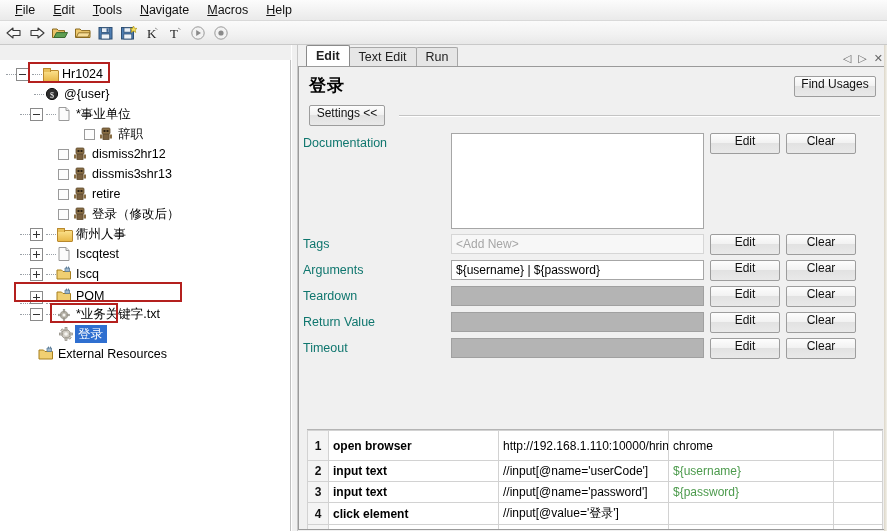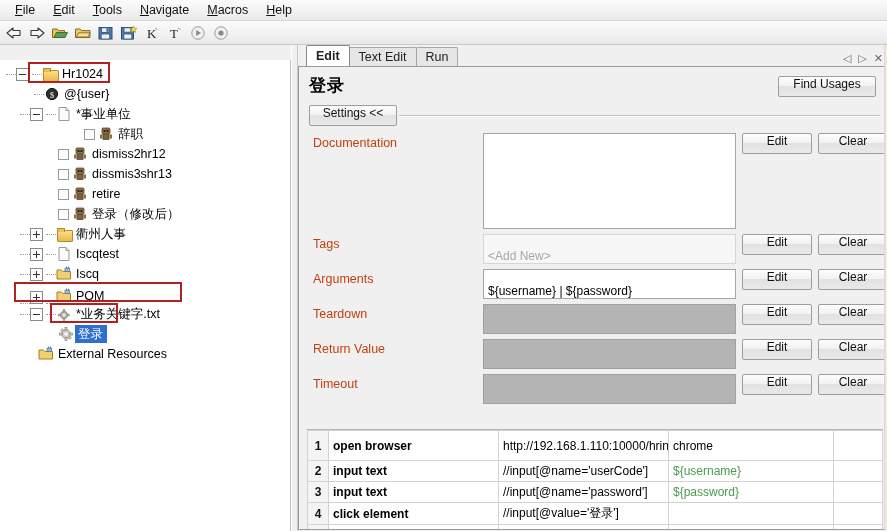--- a/index.html
+++ b/index.html
@@ -128,41 +128,41 @@
     position: absolute; left: 10px; top: 7px; font-size: 17px; font-weight: bold;
     color: #000; letter-spacing: 1px;
   }
   .btn {
     background: linear-gradient(to bottom,#fdfdfd 0%, #f2f2f2 45%, #e2e2e2 50%, #e9e9e9 100%);
     border: 1px solid #9d9d9d; border-radius: 2px; font-size: 12px;
     color: #111; cursor: default; text-align: center; line-height: normal;
     font-family: "Liberation Sans", sans-serif;
   }
   .find-usages {
-    position: absolute; right: 10px; top: 9px; width: 98px; height: 21px;
+    position: absolute; right: 10px; top: 9px; width: 82px; height: 21px;
   }
   .settings-btn {
-    position: absolute; left: 10px; top: 38px; width: 88px; height: 21px;
+    position: absolute; left: 10px; top: 38px; width: 76px; height: 21px;
   }
   .sep-line {
     position: absolute; left: 100px; top: 48px; right: 6px; height: 2px;
     border-top: 1px solid #c4c4c4; border-bottom: 1px solid #ffffff;
   }
 
   
   .form { position: absolute; left: 0; top: 66px; width: 589px; }
   .frow { position: relative; display: flex; align-items: flex-start; margin-bottom: 5px; }
   .flabel {
-    width: 184px; flex: none; padding-left: 14px; font-size: 12.5px;
-    color: #c2410c; line-height: 20px;
+    width: 152px; flex: none; padding-left: 4px; font-size: 12.5px;
+    color: #0f766e; line-height: 20px;
   }
   .fctl { flex: none; width: 253px; }
   .inp {
     width: 253px; height: 20px; border: 1px solid #a6a6a6; background: #ffffff;
-    font-size: 12px; padding: 14px 4px; color: #000; line-height: 15px;
+    font-size: 12px; padding: 2px 4px; color: #000; line-height: 15px;
     font-family: "Liberation Sans", sans-serif; overflow: hidden; white-space: nowrap;
   }
   .inp.disabled { background: #b4b4b4; border: 1px solid #a0a0a0; }
   .inp.placeholder { color: #a6a6a6; border: 1px solid #d6d6d6; background: #f7f7f7; }
   .doc-area {
     width: 253px; height: 96px; border: 1px solid #a6a6a6; background: #ffffff;
   }
   .fbtns { display: flex; gap: 6px; margin-left: 6px; }
   .fbtn { width: 70px; height: 21px; }
 

